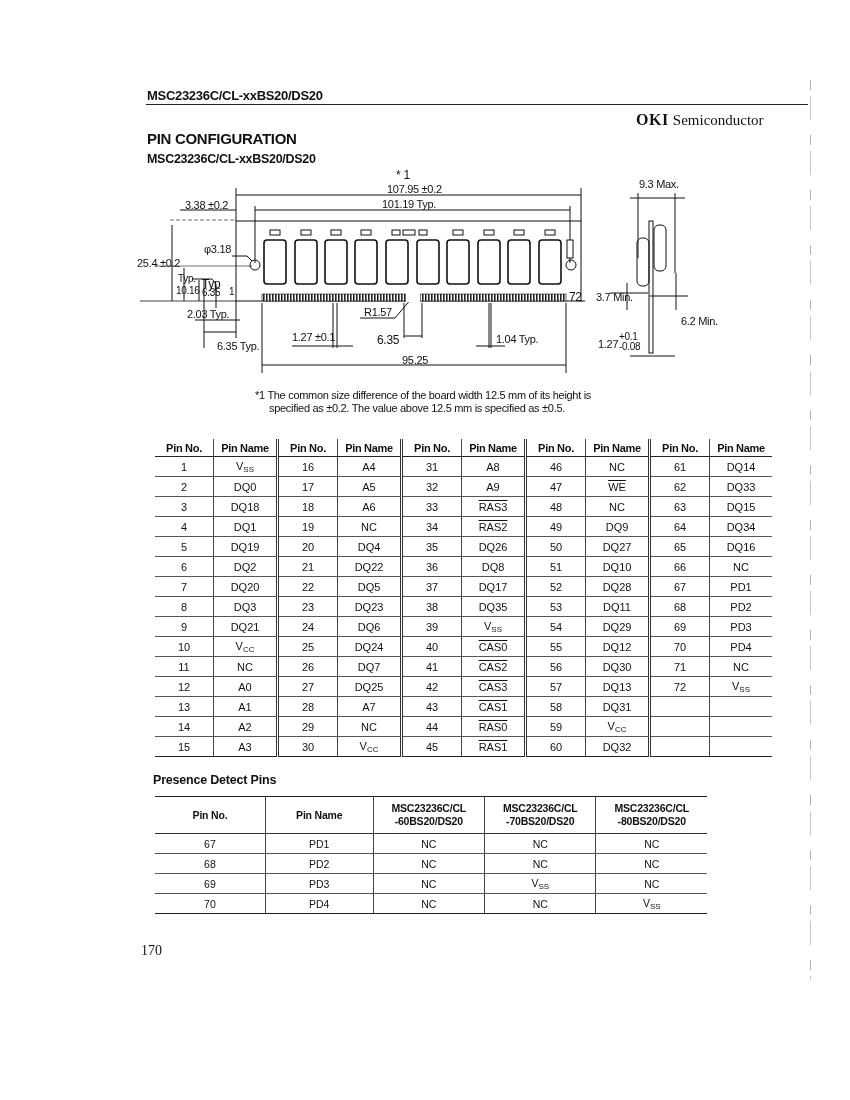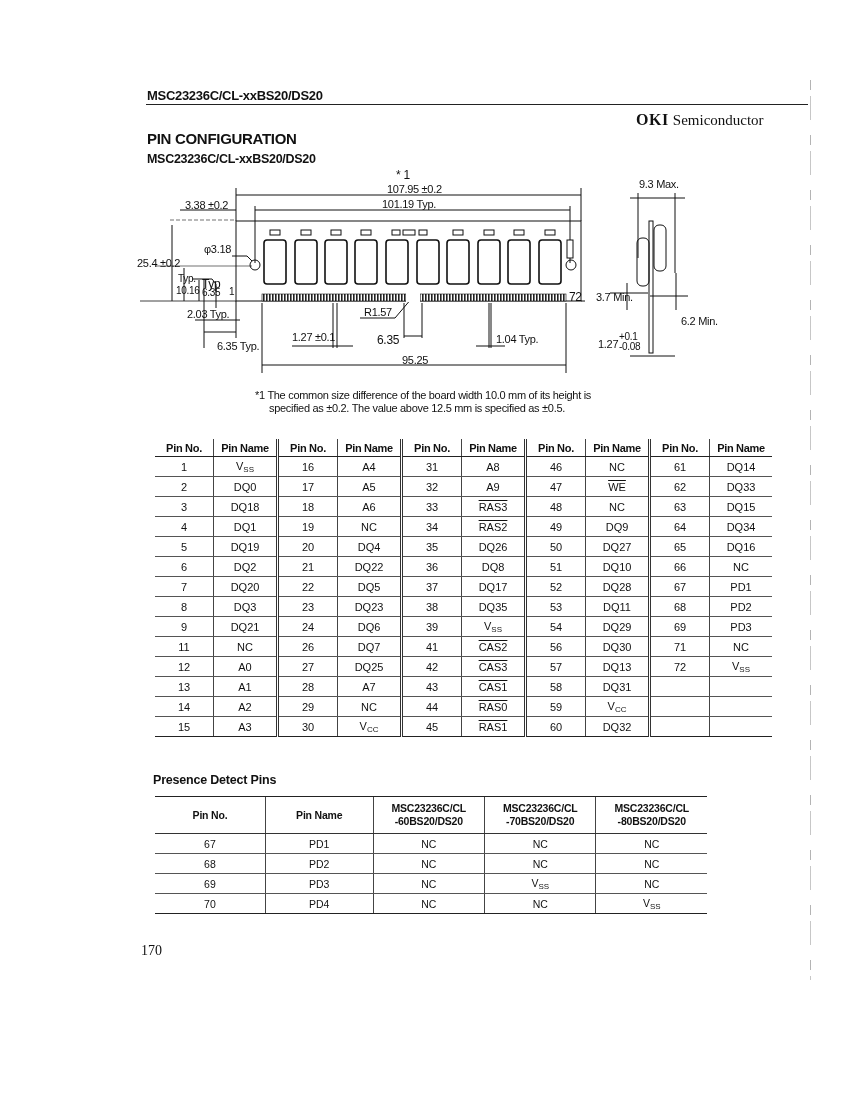--- a/index.html
+++ b/index.html
@@ -172,21 +172,21 @@
   <span class="dtext" style="left:262px;top:186px">95.25</span>
   <span class="dtext" style="left:499px;top:10px">9.3 Max.</span>
   <span class="dtext" style="left:456px;top:123px">3.7 Min.</span>
   <span class="dtext" style="left:541px;top:147px">6.2 Min.</span>
   <span class="dtext" style="left:458px;top:170px">1.27</span>
   <span class="dtext" style="left:479px;top:163px;font-size:10px">+0.1</span>
   <span class="dtext" style="left:479px;top:173px;font-size:10px">-0.08</span>
 </div>
 
 <div class="abs note">
-  <div><span>*1</span> <span>The common size difference of the board width 10.0 mm of its height is</span></div>
+  <div><span>*1</span> <span>The common size difference of the board width 12.5 mm of its height is</span></div>
   <div class="indent">specified as ±0.2.  The value above 12.5 mm is specified as ±0.5.</div>
 </div>
 
 <table class="pins">
   <thead>
     <tr>
       <th class="pn">Pin No.</th>
       <th class="nm">Pin Name</th>
       <th class="pn grp">Pin No.</th>
       <th class="nm">Pin Name</th>
@@ -301,20 +301,32 @@
         <td class="pn grp">24</td>
         <td class="nm">DQ6</td>
         <td class="pn grp">39</td>
         <td class="nm">V<span class="sub">SS</span></td>
         <td class="pn grp">54</td>
         <td class="nm">DQ29</td>
         <td class="pn grp">69</td>
         <td class="nm">PD3</td>
       </tr>
       <tr>
+        <td class="pn">10</td>
+        <td class="nm">V<span class="sub">CC</span></td>
+        <td class="pn grp">25</td>
+        <td class="nm">DQ24</td>
+        <td class="pn grp">40</td>
+        <td class="nm"><span class="ov">CAS0</span></td>
+        <td class="pn grp">55</td>
+        <td class="nm">DQ12</td>
+        <td class="pn grp">70</td>
+        <td class="nm">PD4</td>
+      </tr>
+      <tr>
         <td class="pn">11</td>
         <td class="nm">NC</td>
         <td class="pn grp">26</td>
         <td class="nm">DQ7</td>
         <td class="pn grp">41</td>
         <td class="nm"><span class="ov">CAS2</span></td>
         <td class="pn grp">56</td>
         <td class="nm">DQ30</td>
         <td class="pn grp">71</td>
         <td class="nm">NC</td>

